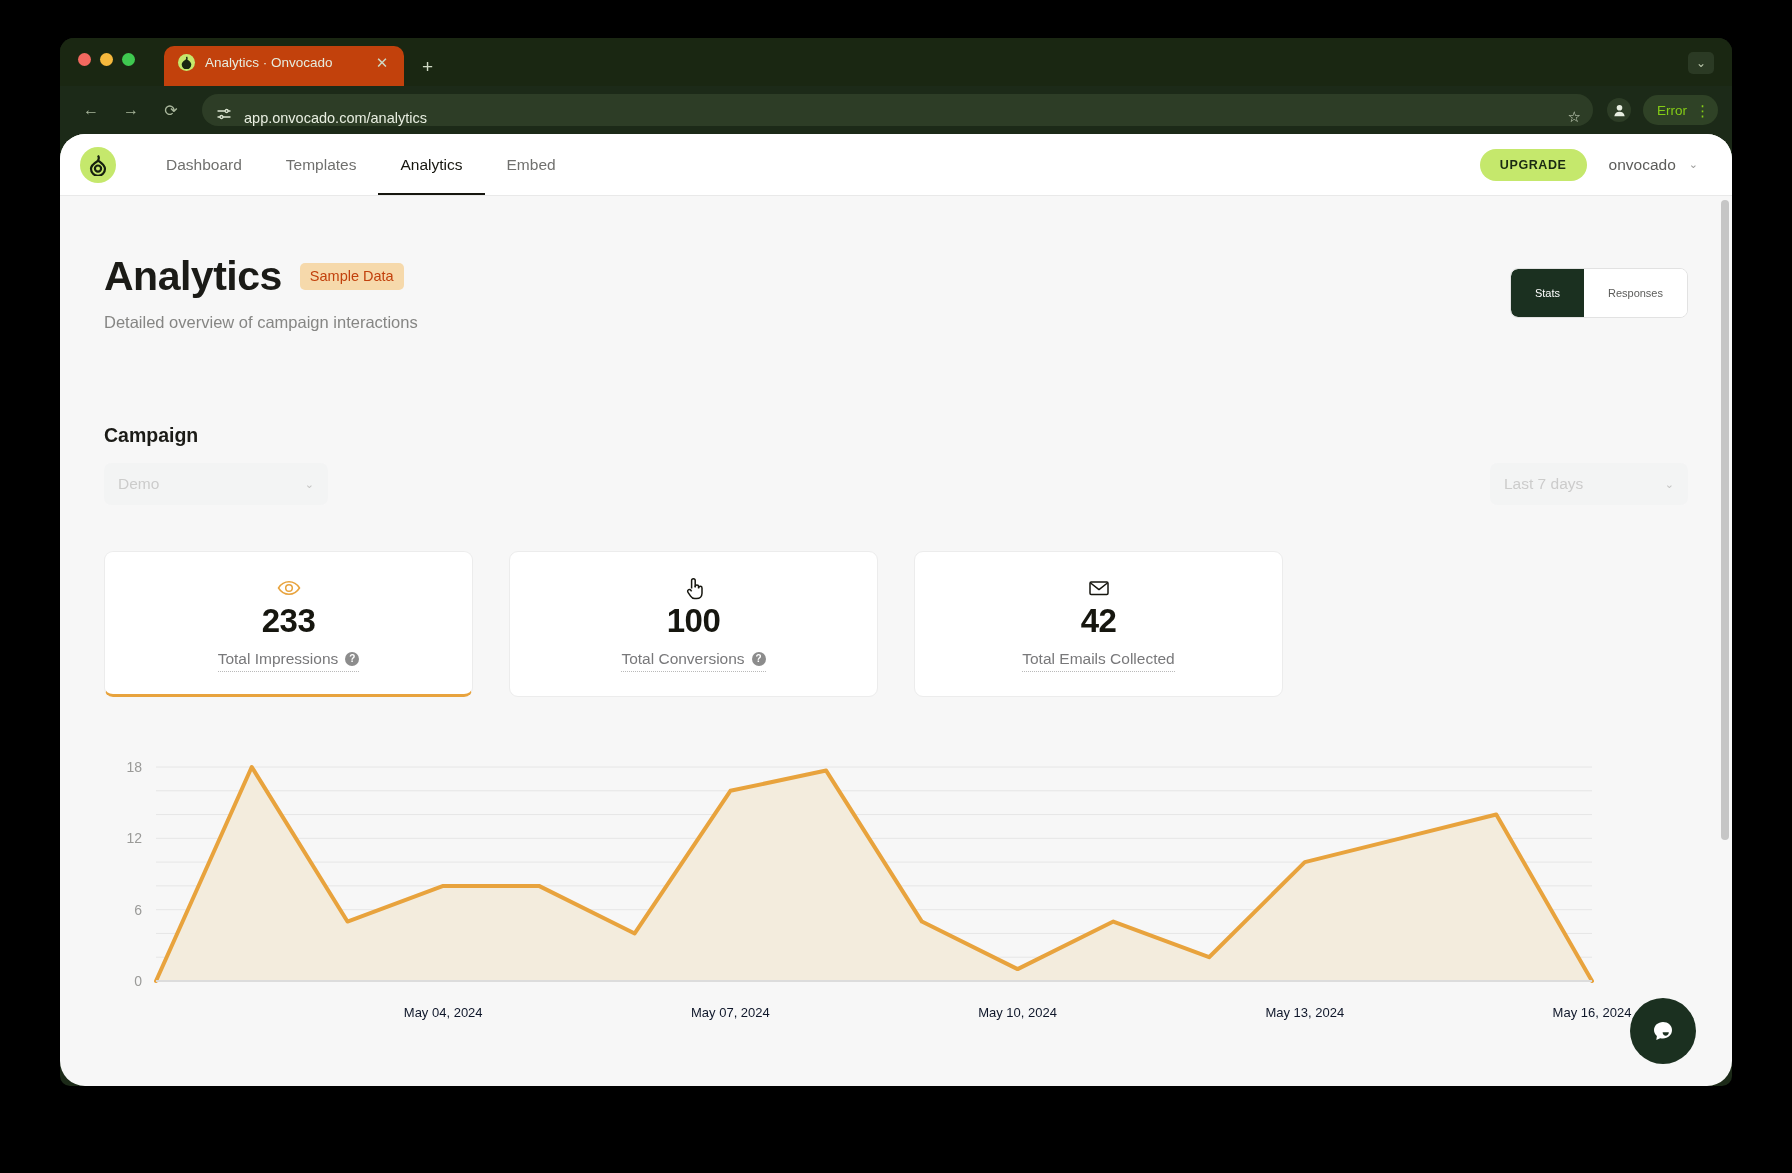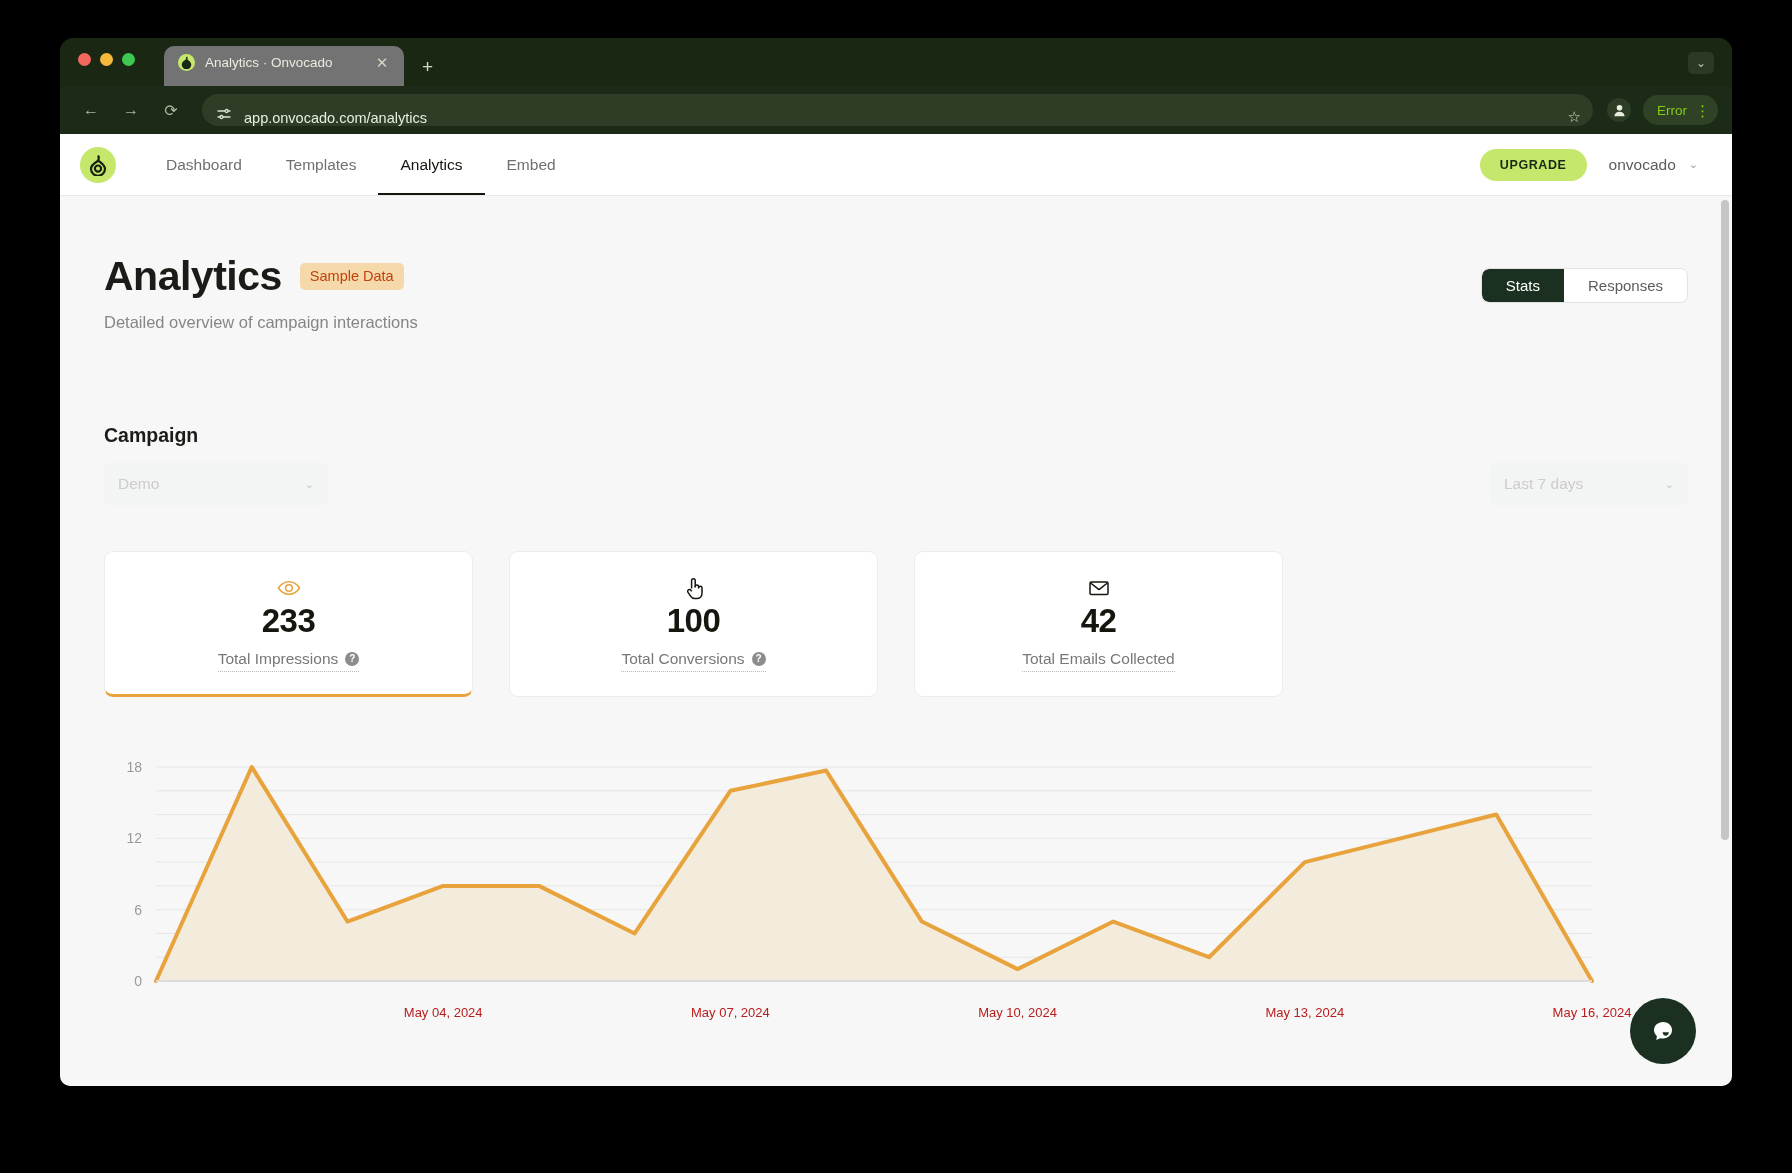--- a/index.html
+++ b/index.html
@@ -36,21 +36,21 @@
   }
   .tl { width: 13px; height: 13px; border-radius: 50%; }
   .tl.red { background: #f2685f; }
   .tl.yellow { background: #f5b83d; }
   .tl.green { background: #3fc850; }
 
   .tab {
     margin-left: 90px;
     height: 40px;
     min-width: 240px;
-    background: #737373;
+    background: #c2410c;
     border-radius: 10px 10px 0 0;
     display: flex; align-items: center;
     padding: 0 12px 8px 14px;
     gap: 10px;
   }
   .tab-favicon {
     width: 17px; height: 17px; border-radius: 50%;
     background: #c5e86c;
     display: flex; align-items: center; justify-content: center;
     flex: 0 0 auto;
@@ -113,20 +113,21 @@
     margin-left: 2px;
   }
   .kebab { letter-spacing: 0; line-height: .6; font-size: 15px; }
 
   
   .viewport {
     position: relative;
     height: calc(1048px - 96px);
     background: #f7f7f7;
     overflow: hidden;
+    border-radius: 25px;
   }
 
   
   .app-header {
     height: 62px;
     background: #ffffff;
     border-bottom: 1px solid #e9e9e9;
     display: flex; align-items: center;
     padding: 0 34px 0 20px;
   }
@@ -181,21 +182,21 @@
   }
   .page-subtitle {
     margin-top: 16px; font-size: 16.5px; color: #868684;
   }
   .segmented {
     display: flex; align-items: stretch;
     border: 1px solid #e2e2e2; border-radius: 8px;
     overflow: hidden; background: #fff; margin-top: 12px;
   }
   .seg {
-    font-size: 15px; padding: 8px 24px; cursor: pointer;
+    font-size: 11px; padding: 18px 24px; cursor: pointer;
     display: flex; align-items: center; justify-content: center;
   }
   .seg.active { background: #1b3020; color: #ffffff; border-radius: 7px 0 0 7px; }
   .seg.inactive { color: #5c5c5a; background: #fff; }
 
   
   .campaign-section { margin-top: 92px; }
   .campaign-label {
     font-size: 19.5px; font-weight: bold; color: #1b1b17;
   }
@@ -252,21 +253,21 @@
   }
 
   
   .chart-wrap { margin-top: 62px; position: relative; height: 250px; }
   .chart-svg { display: block; }
   .x-labels {
     position: relative; height: 26px; margin-top: 6px;
   }
   .x-label {
     position: absolute; transform: translateX(-50%);
-    font-size: 13px; color: #b91c1c; white-space: nowrap;
+    font-size: 13px; color: #0f172a; white-space: nowrap;
   }
 
   
   .chat-fab {
     position: absolute; right: 36px; bottom: 22px;
     width: 66px; height: 66px; border-radius: 50%;
     background: #1b3020;
     display: flex; align-items: center; justify-content: center;
     cursor: pointer;
     z-index: 5;

